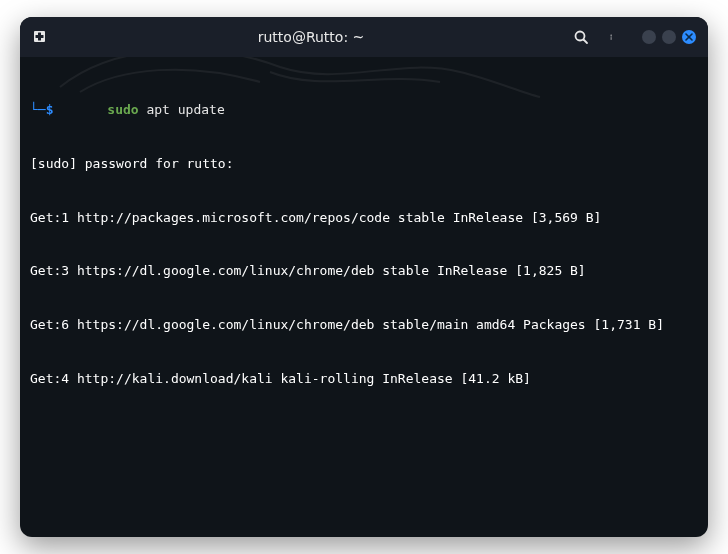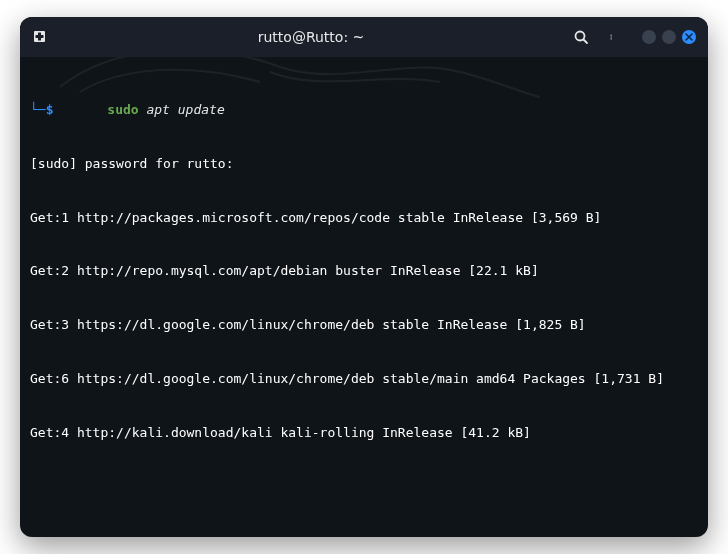--- a/index.html
+++ b/index.html
@@ -95,21 +95,21 @@
   .term .promptline .dash { color: #40a0d0; }
   .term .promptline .paren { color: #40a0d0; }
   .term .promptline .user { color: #2d8cff; font-weight: bold; }
   .term .promptline .host { color: #2d8cff; font-weight: bold; }
   .term .promptline .at { color: #2d8cff; font-weight: bold; }
   .term .promptline .bracket { color: #40a0d0; }
   .term .promptline .path { color: #e6e6e6; }
   .term .cmdline .angle { color: #2d8cff; font-weight: bold; }
   .term .cmdline .dollar { color: #2d8cff; font-weight: bold; }
   .term .cmdline .sudo { color: #6aa84f; font-weight: bold; margin-left: 46px; }
-  .term .cmdline .rest { color: #e6e6e6; font-style: italic; }
+  .term .cmdline .rest { color: #e6e6e6; }
   .term .output { color: #ffffff; }
 </style>
 </head>
 <body>
 
 <div class="window">
   <svg class="dragon-bg" viewBox="0 0 688 120" preserveAspectRatio="xMinYMin slice">
     <path d="M40 70 C 90 30, 180 20, 260 50 C 320 70, 380 40, 440 55 C 470 62, 500 75, 520 80 M60 75 C 100 50, 170 45, 240 65 M250 55 C 300 75, 360 55, 420 65" stroke="#ffffff" stroke-width="2" fill="none"></path>
   </svg>
 
@@ -146,21 +146,20 @@
             </svg>
         </div>
       </div>
     </div>
   </div>
 
   <div class="term">
     <div class="cmdline"><span class="angle">└─</span><span class="dollar">$</span> <span class="sudo">sudo</span> <span class="rest">apt update</span></div>
     <div class="output">[sudo] password for rutto:</div>
     <div class="output">Get:1 http://packages.microsoft.com/repos/code stable InRelease [3,569 B]</div>
-    <div class="output">Get:2 http://repo.mysql.com/apt/debian buster InRelease [22.1 kB]</div>
     <div class="output">Get:3 https://dl.google.com/linux/chrome/deb stable InRelease [1,825 B]</div>
     <div class="output">Get:6 https://dl.google.com/linux/chrome/deb stable/main amd64 Packages [1,731 B]</div>
     <div class="output">Get:4 http://kali.download/kali kali-rolling InRelease [41.2 kB]</div>
     
     
     
     
     
     
     

